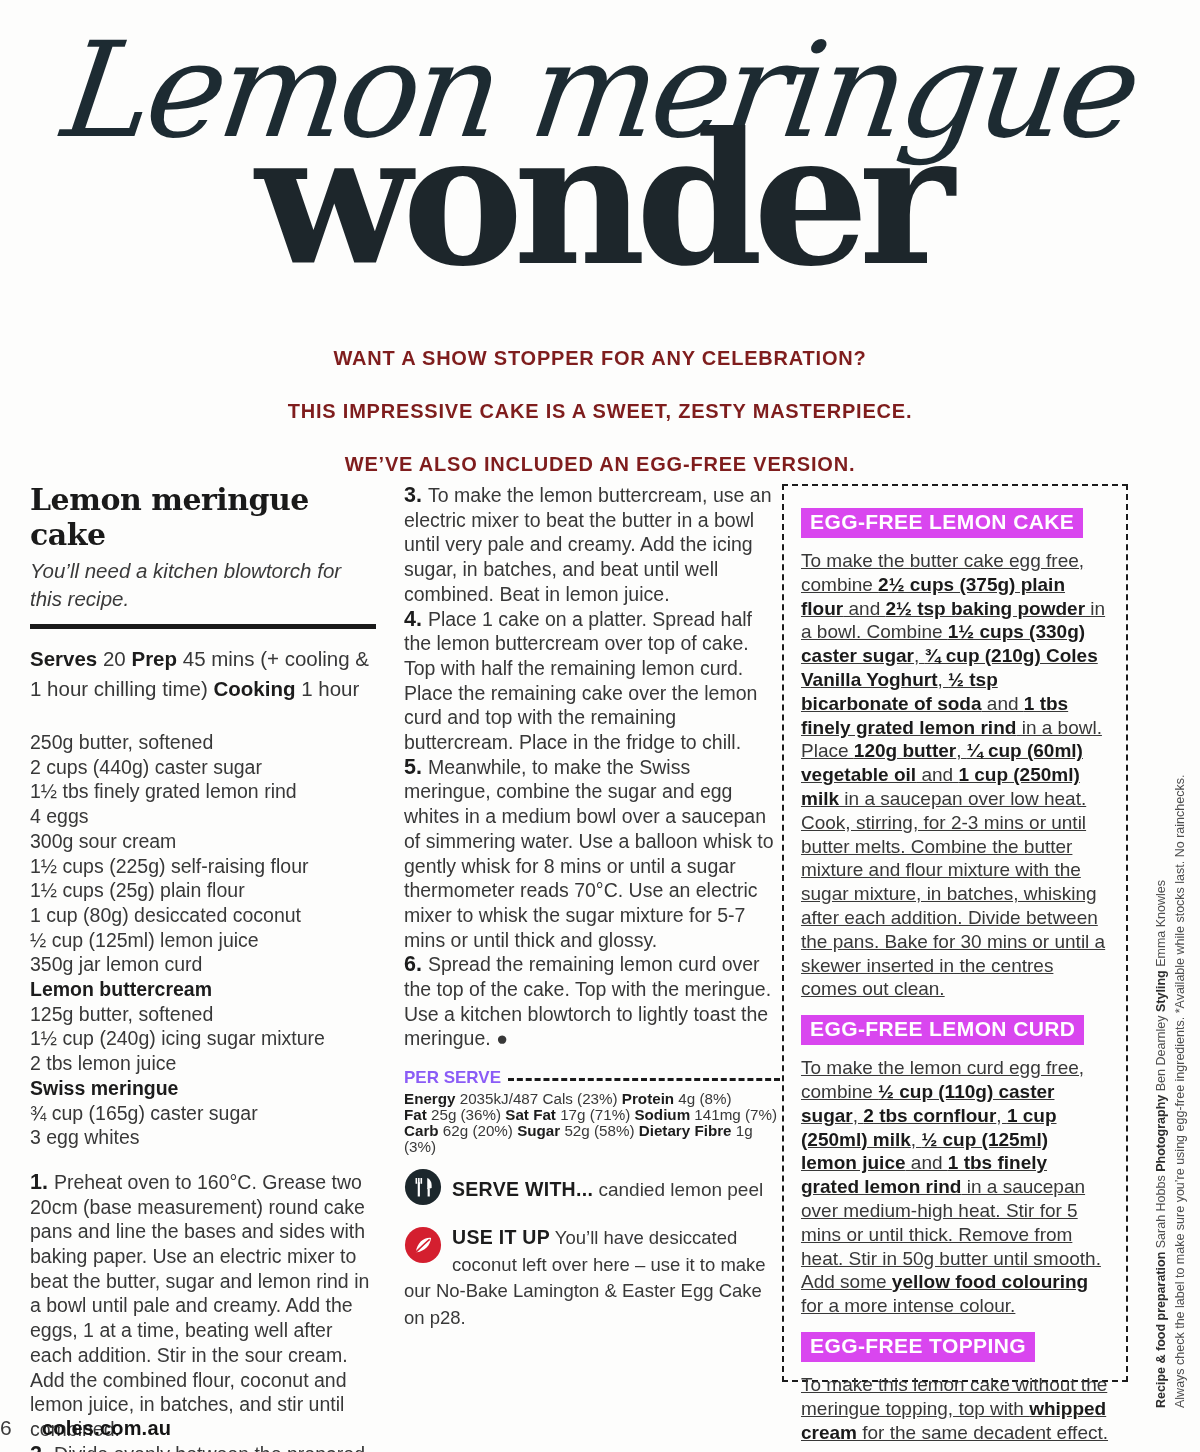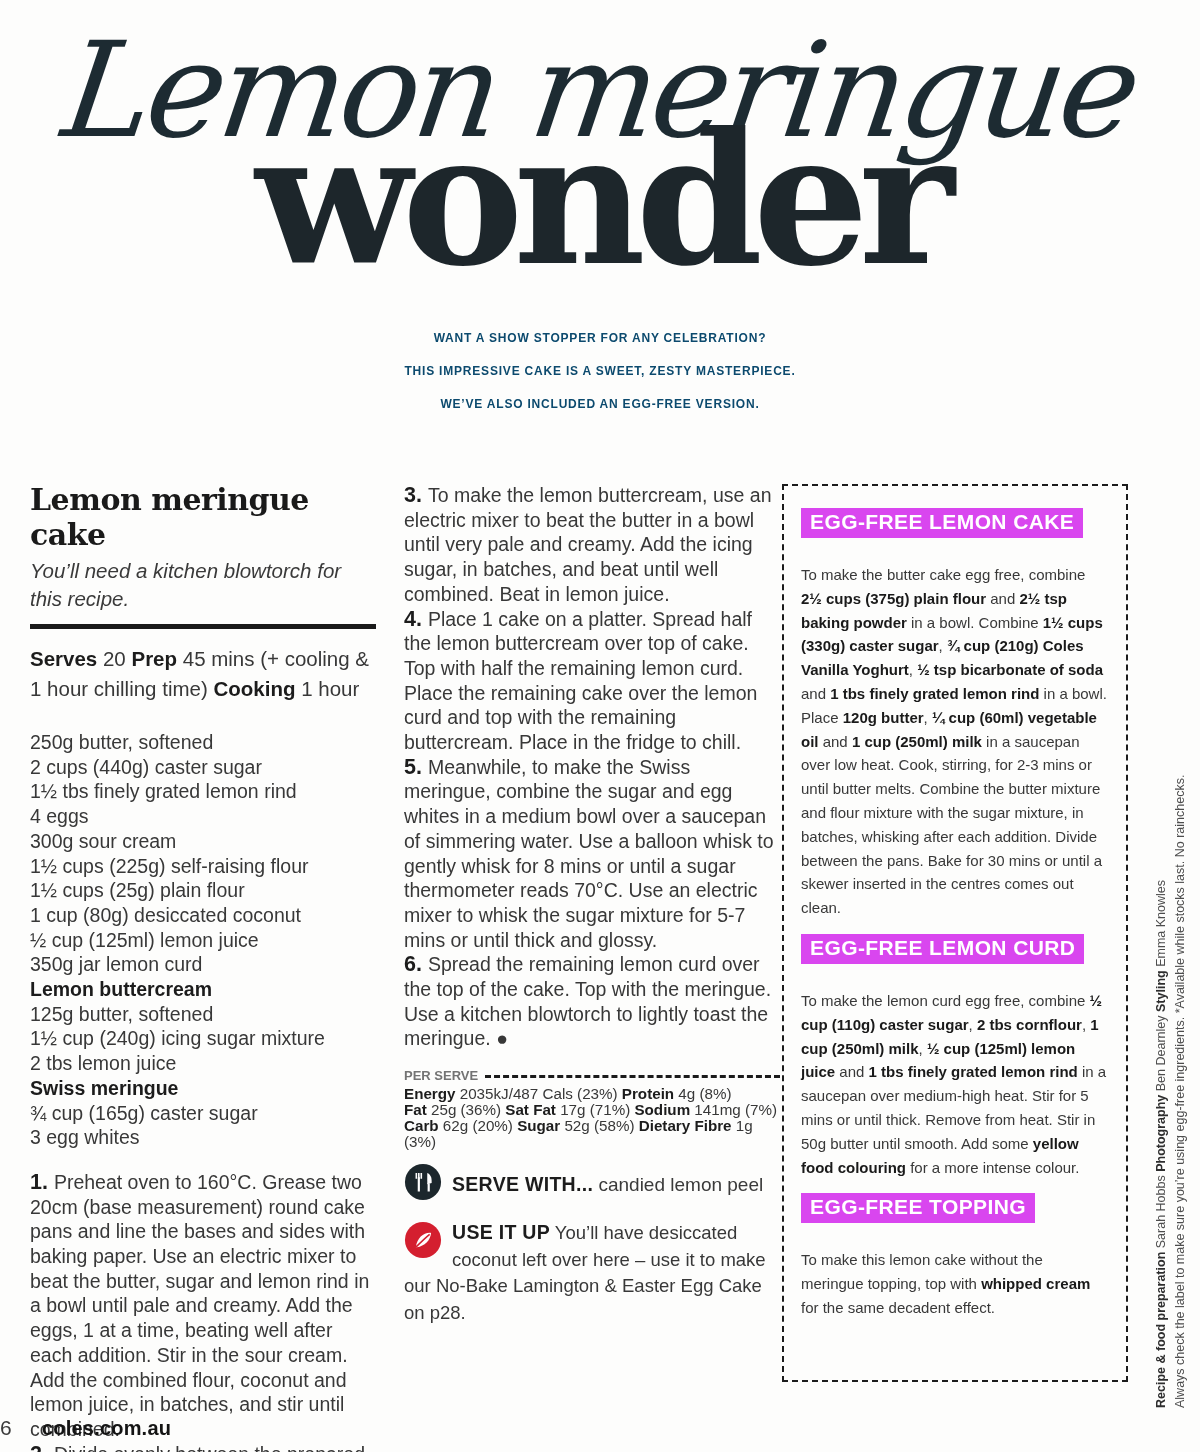--- a/index.html
+++ b/index.html
@@ -17,21 +17,21 @@
     font-size:132px;line-height:1.25;color:#1d2b32;letter-spacing:-5px;
     transform:skewX(-8deg);white-space:nowrap;
   }
   .wonder{
     position:absolute;top:108px;left:0;width:100%;text-align:center;
     font-family:"DejaVu Serif","Liberation Serif",serif;font-weight:700;
     font-size:182px;line-height:1;letter-spacing:-10px;color:#1d262b;
   }
   .subtitle{position:absolute;top:322px;left:0;width:100%;text-align:center;}
   .subtitle div{
-    font-weight:700;font-size:12px;line-height:33px;letter-spacing:.8px;color:#0c4a6e;
+    font-weight:700;font-size:20px;line-height:33px;letter-spacing:.8px;color:#7f1d1d;margin-top:20px;
   }
 
   
   .col1{position:absolute;left:30px;top:482px;width:346px;}
   .col2{position:absolute;left:404px;top:483px;width:376px;}
 
   .recipe-title{
     margin:0 0 5px;font-family:"DejaVu Serif","Liberation Serif",serif;
     font-weight:700;font-size:30px;letter-spacing:-.5px;color:#1a1a1a;
   }
@@ -39,21 +39,21 @@
   .rule{height:5px;background:#1a1a1a;margin:0 0 15px;}
   .meta{font-size:20.5px;line-height:30px;margin:4px 0 26px;}
   .ingredients{list-style:none;margin:0 0 20px;padding:0;font-size:19.5px;line-height:24.7px;}
   .ing-subhead{font-weight:700;color:#1c1c1c;font-size:19.5px;line-height:24.7px;}
 
   .instr{font-size:19.5px;line-height:24.7px;margin:0;}
   .instr > .b:first-child{font-size:21.5px;}
 
   
   .per-serve{margin-top:17px;}
-  .ps-head{display:flex;align-items:center;font-weight:700;font-size:13px;color:#737373;margin-bottom:3px;}
+  .ps-head{display:flex;align-items:center;font-weight:700;font-size:17px;color:#8b5cf6;margin-bottom:3px;}
   .ps-dashes{flex:1;border-top:3px dashed #1b1b1b;height:0;margin-left:7px;margin-top:2px;}
   .ps-row{font-size:15.2px;line-height:15.8px;}
 
   .serve-with{display:flex;align-items:center;margin-top:14px;}
   .serve-with .icon{flex:0 0 38px;margin-right:10px;}
   .sw-text{font-size:19px;color:#3a3a3a;}
   .sw-text .b{font-size:19.5px;letter-spacing:.3px;}
 
   .use-it-up{margin-top:14px;font-size:18.5px;line-height:26.5px;}
   .use-it-up .icon{float:left;margin:2px 10px 2px 0;}
@@ -61,21 +61,21 @@
 
   
   .egg-box{
     position:absolute;left:782px;top:484px;width:346px;height:898px;
     border:2px dashed #1c1c1c;box-sizing:border-box;padding:22px 17px 0;
   }
   .bar{
     display:inline-block;margin:0 0 7px;padding:2px 9px 4px;
     background:#d946ef;color:#ffffff;font-size:21px;font-weight:700;letter-spacing:.4px;
   }
-  .box-body{font-size:15px;line-height:23.8px;margin:18px 0 14px;}
+  .box-body{font-size:19px;line-height:23.8px;margin:4px 0 14px;text-decoration:underline;}
   .box-body .b{color:#1a1a1a;}
 
   
   .credits{
     position:absolute;left:1152px;top:1408px;width:820px;
     transform:rotate(-90deg);transform-origin:0 0;
     font-size:12.5px;line-height:19px;color:#4d4d4d;
   }
   .credits .b{color:#2e2e2e;}
 

